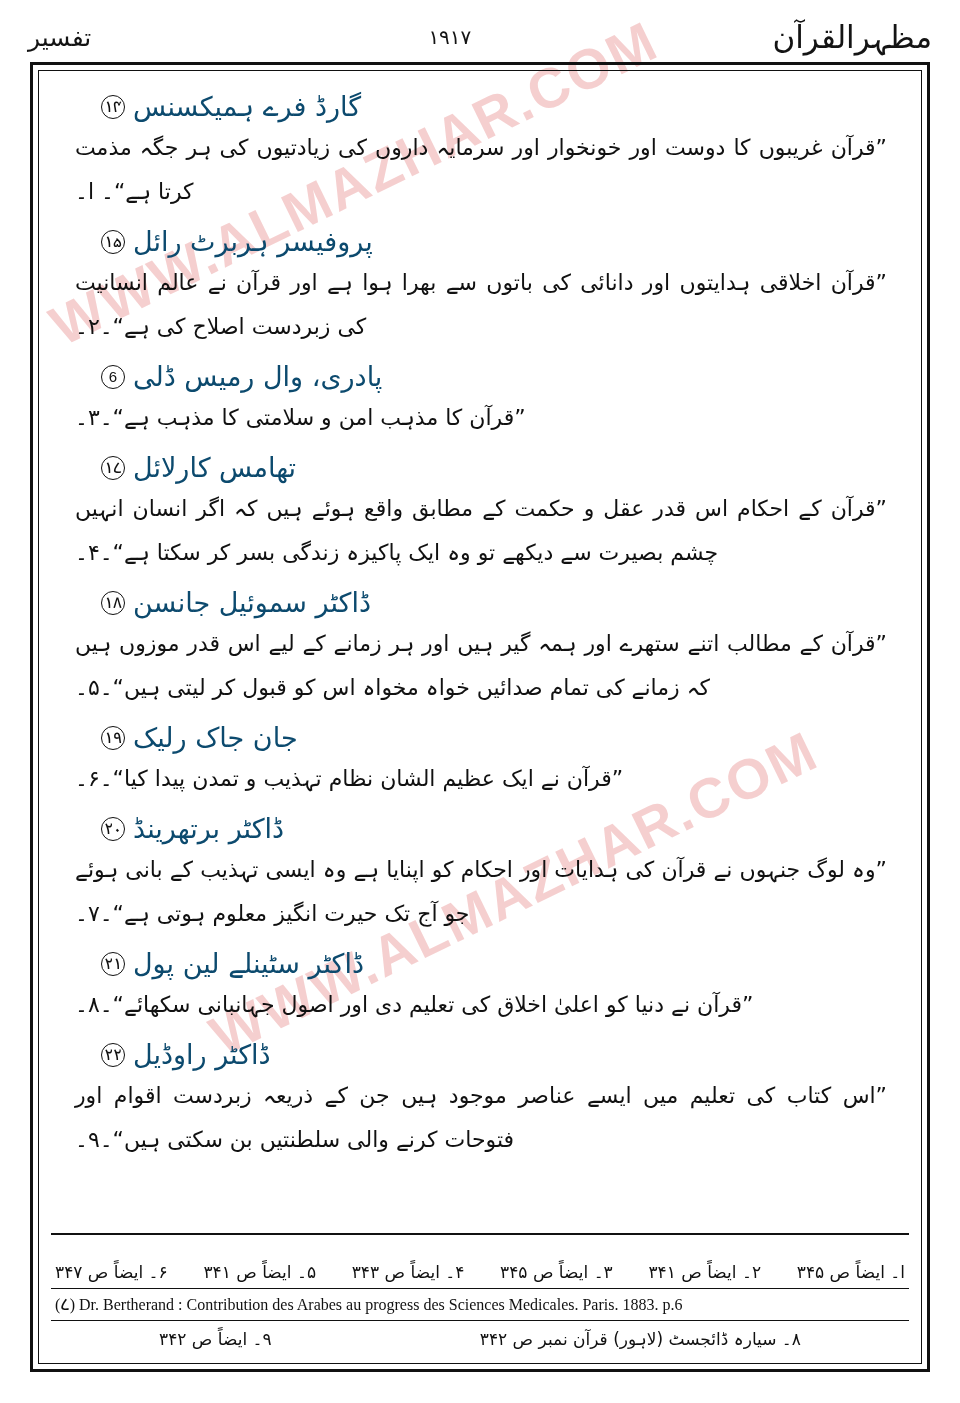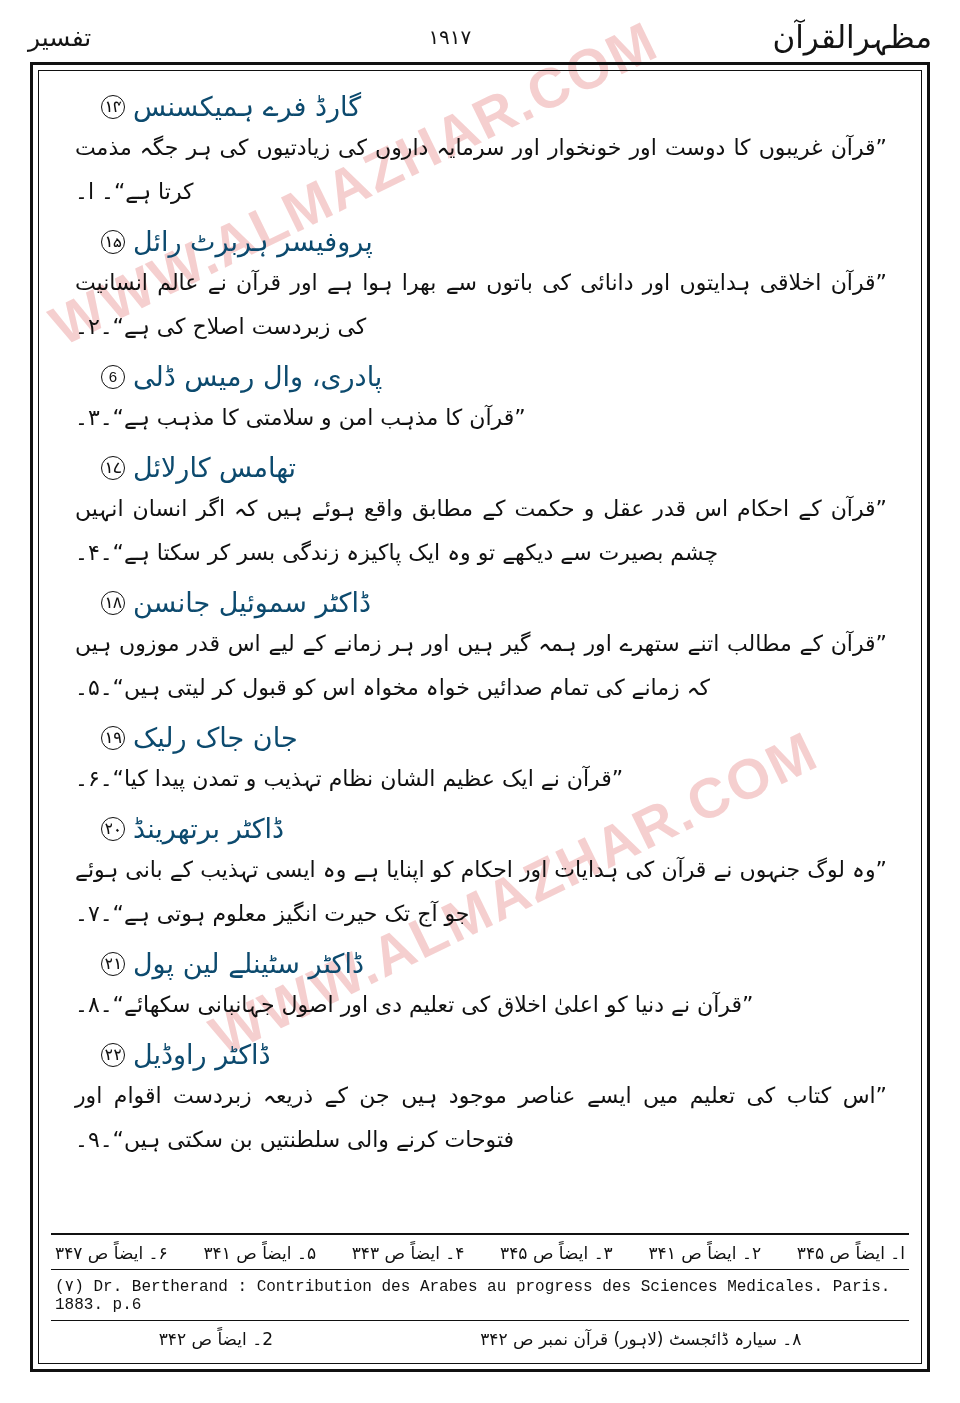--- a/index.html
+++ b/index.html
@@ -158,21 +158,21 @@
     flex-direction: row;
     justify-content: space-between;
     font-size: 17px;
     color: #111;
     padding: 6px 4px 2px 4px;
   }
   .fn-row span { white-space: nowrap; }
   .fn-latin {
     direction: ltr;
     text-align: left;
-    font-family: Liberation Mono, monospace;
+    font-family: Liberation Serif, serif;
     font-size: 16px;
     color: #111;
     padding: 6px 4px;
     border-top: 1px solid #111;
     border-bottom: 1px solid #111;
     margin-top: 4px;
   }
   .fn-row2 {
     display: flex;
     flex-direction: row;
@@ -300,19 +300,19 @@
           <span>ا۔ ایضاً ص ۳۴۵</span>
           <span>۲۔ ایضاً ص ۳۴۱</span>
           <span>۳۔ ایضاً ص ۳۴۵</span>
           <span>۴۔ ایضاً ص ۳۴۳</span>
           <span>۵۔ ایضاً ص ۳۴۱</span>
           <span>۶۔ ایضاً ص ۳۴۷</span>
         </div>
         <div class="fn-latin">(۷) Dr. Bertherand : Contribution des Arabes au progress des Sciences Medicales. Paris. 1883. p.6</div>
         <div class="fn-row2">
           <span>۸۔ سیارہ ڈائجسٹ (لاہور) قرآن نمبر ص ۳۴۲</span>
-          <span>2۔ ایضاً ص ۳۴۲</span>
+          <span>۹۔ ایضاً ص ۳۴۲</span>
         </div>
       </div>
 
     </div>
   </div>
 </div>
 
 </body></html>

